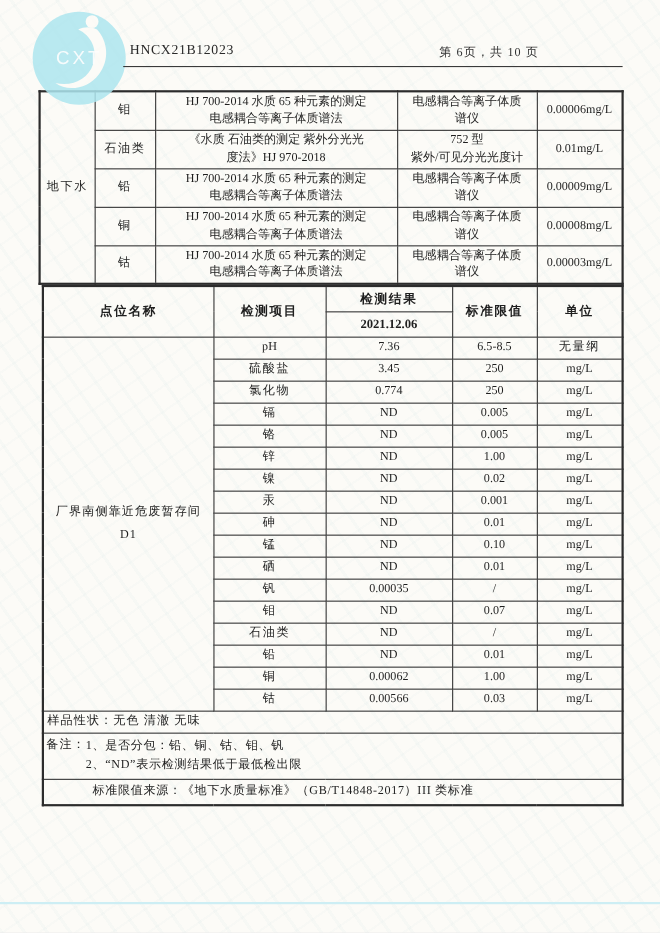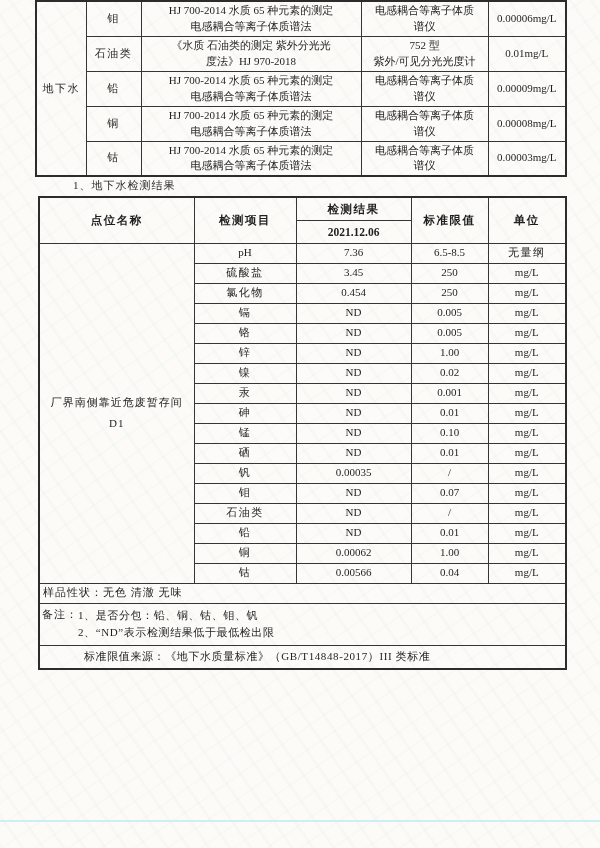--- a/index.html
+++ b/index.html
@@ -84,20 +84,31 @@
   .footer-line {
     position: absolute; left: 0; right: 0; bottom: 26px;
     height: 2px; background: #cdeef4;
   }
 </style>
 </head>
 <body>
 
 <div class="page">
 
+  <div class="header">
+    <svg class="logo" viewBox="0 0 100 100">
+      <circle cx="50" cy="50" r="47" fill="#aee6ef"></circle>
+      <path d="M68 21 C79 33 81 52 70 66 C59 81 38 84 26 75 C43 79 59 71 64 56 C69 41 62 27 49 21 C55 18 62 18 68 21 Z" fill="#fcfbf7"></path>
+      <circle cx="63" cy="13" r="6.5" fill="#fcfbf7"></circle>
+      <text x="50" y="56" text-anchor="middle" font-size="19" letter-spacing="3" fill="#ffffff" opacity="0.9" font-family="Liberation Sans, sans-serif">CXT</text>
+    </svg>
+    <div class="doc-number">HNCX21B12023</div>
+    <div class="page-info">第 6页，共 10 页</div>
+    <div class="header-rule"></div>
+  </div>
 
   <table class="method-table">
     <colgroup>
         <col style="width:50px">
         <col style="width:55px">
         <col style="width:220px">
         <col style="width:127px">
         <col style="width:78px">
       </colgroup>
     <tbody>
@@ -138,21 +149,20 @@
         <td class="cjk">钴</td>
         <td class="pre method-cell">HJ 700-2014 水质 65 种元素的测定
 电感耦合等离子体质谱法</td>
         <td class="pre">电感耦合等离子体质
 谱仪</td>
         <td>0.00003mg/L</td>
       </tr>
     </tbody>
   </table>
 
-  <div class="section-subtitle">1、地下水检测结果</div>
 
   <table class="result-table">
     <colgroup>
         <col style="width:155px">
         <col style="width:102px">
         <col style="width:115px">
         <col style="width:77px">
         <col style="width:78px">
       </colgroup>
     <thead>
@@ -179,21 +189,21 @@
         <td class="cjk">无量纲</td>
       </tr>
       <tr>
         <td class="cjk">硫酸盐</td>
         <td>3.45</td>
         <td>250</td>
         <td>mg/L</td>
       </tr>
       <tr>
         <td class="cjk">氯化物</td>
-        <td>0.454</td>
+        <td>0.774</td>
         <td>250</td>
         <td>mg/L</td>
       </tr>
       <tr>
         <td class="cjk">镉</td>
         <td>ND</td>
         <td>0.005</td>
         <td>mg/L</td>
       </tr>
       <tr>
@@ -264,21 +274,21 @@
       </tr>
       <tr>
         <td class="cjk">铜</td>
         <td>0.00062</td>
         <td>1.00</td>
         <td>mg/L</td>
       </tr>
       <tr>
         <td class="cjk">钴</td>
         <td>0.00566</td>
-        <td>0.04</td>
+        <td>0.03</td>
         <td>mg/L</td>
       </tr>
       <tr class="note-row">
         <td colspan="5">样品性状：无色  清澈  无味</td>
       </tr>
       <tr class="remark-row">
         <td colspan="5">
           <div class="remark-flex">
             <span class="remark-label">备注：</span>
             <span class="remark-lines">

